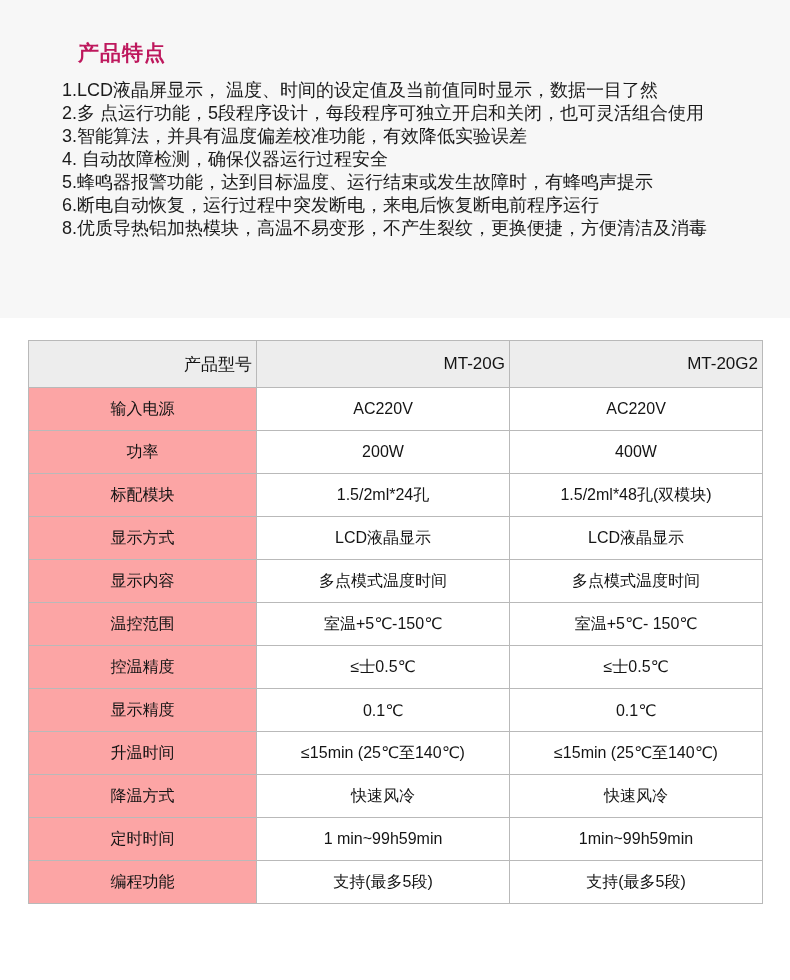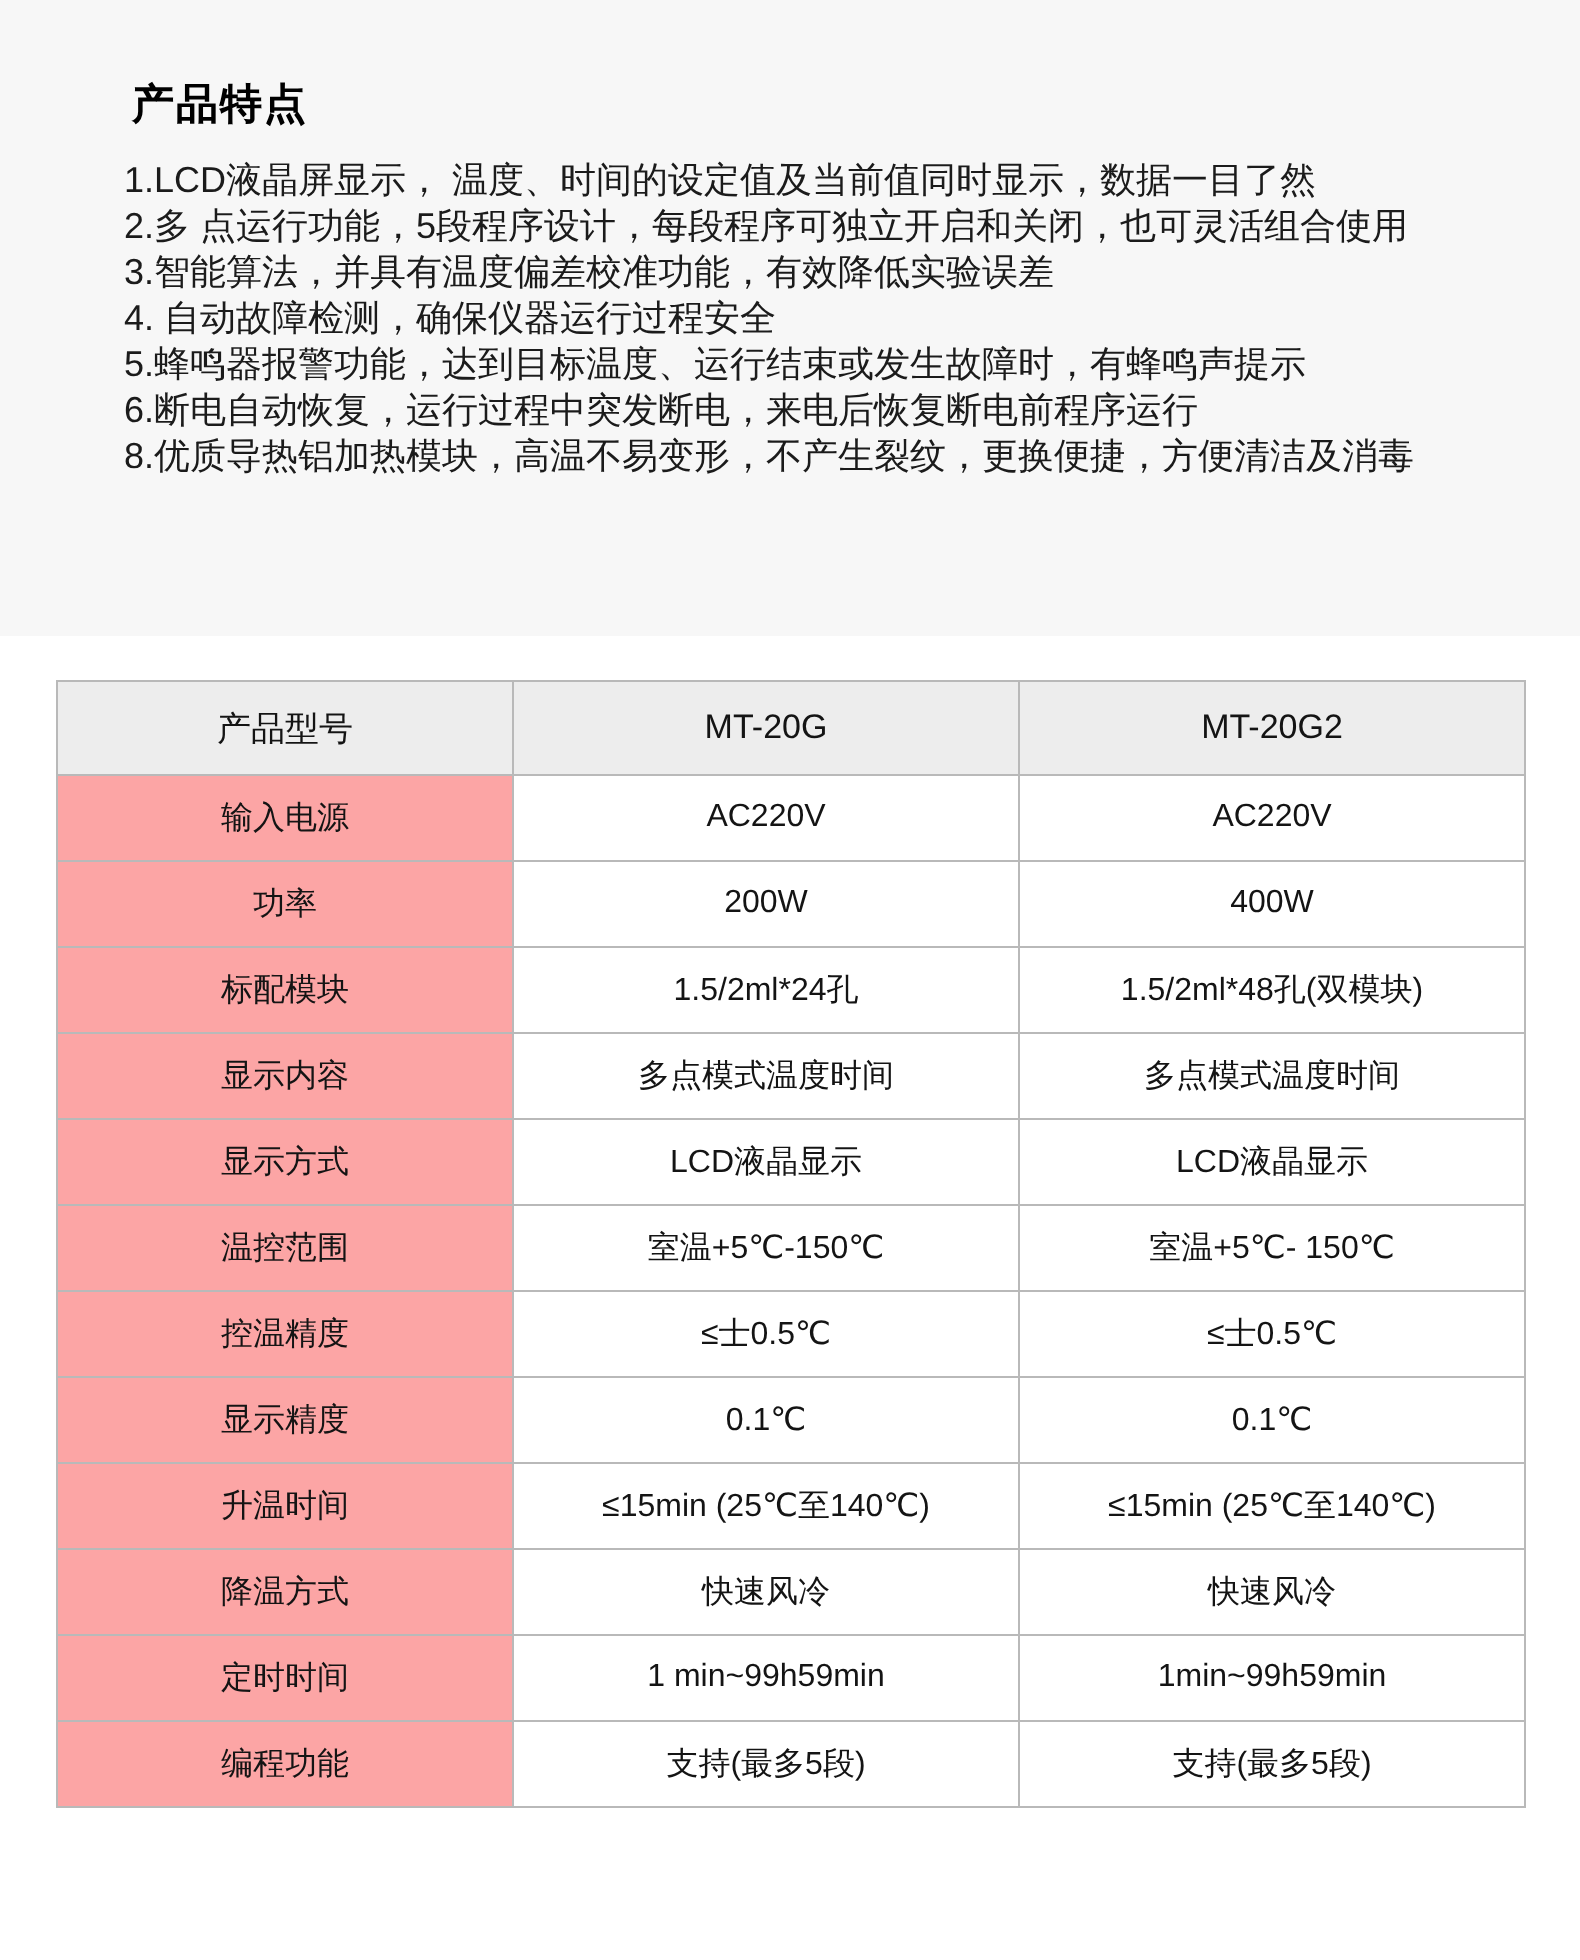--- a/index.html
+++ b/index.html
@@ -33,23 +33,23 @@
   }
   .features-inner {
     position: absolute;
     left: 62px;
     top: 40px;
     right: 40px;
   }
   .features-title {
     font-size: 21px;
     font-weight: bold;
-    color: #000000;
+    color: #be185d;
     letter-spacing: 1px;
-    margin: 0 0 14px 4px;
+    margin: 0 0 14px 16px;
     line-height: 1.2;
   }
   .features-list {
     list-style: none;
     margin: 0;
     padding: 0;
   }
   .features-list li {
     font-size: 18px;
     line-height: 23px;
@@ -81,20 +81,21 @@
     font-size: 16px;
     color: #141414;
     padding: 2px 4px;
     white-space: nowrap;
     overflow: hidden;
   }
   table.spec tr.header td {
     background: #ededed;
     font-size: 17px;
     height: 42px;
+    text-align: right;
   }
   table.spec td.label {
     background: #fca5a5;
   }
   table.spec td.value {
     background: #ffffff;
     margin-left: 24px;
   }
   table.spec tr:nth-child(odd) td.value {
     background: #ffffff;
@@ -143,30 +144,30 @@
           <td class="label">功率</td>
           <td class="value">200W</td>
           <td class="value">400W</td>
         </tr>
         <tr>
           <td class="label">标配模块</td>
           <td class="value">1.5/2ml*24孔</td>
           <td class="value">1.5/2ml*48孔(双模块)</td>
         </tr>
         <tr>
+          <td class="label">显示方式</td>
+          <td class="value">LCD液晶显示</td>
+          <td class="value">LCD液晶显示</td>
+        </tr>
+        <tr>
           <td class="label">显示内容</td>
           <td class="value">多点模式温度时间</td>
           <td class="value">多点模式温度时间</td>
         </tr>
         <tr>
-          <td class="label">显示方式</td>
-          <td class="value">LCD液晶显示</td>
-          <td class="value">LCD液晶显示</td>
-        </tr>
-        <tr>
           <td class="label">温控范围</td>
           <td class="value">室温+5℃-150℃</td>
           <td class="value">室温+5℃- 150℃</td>
         </tr>
         <tr>
           <td class="label">控温精度</td>
           <td class="value">≤士0.5℃</td>
           <td class="value">≤士0.5℃</td>
         </tr>
         <tr>

